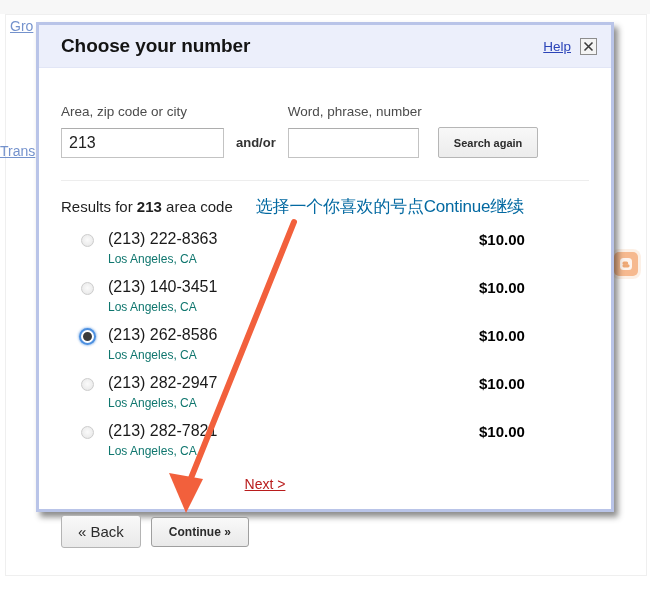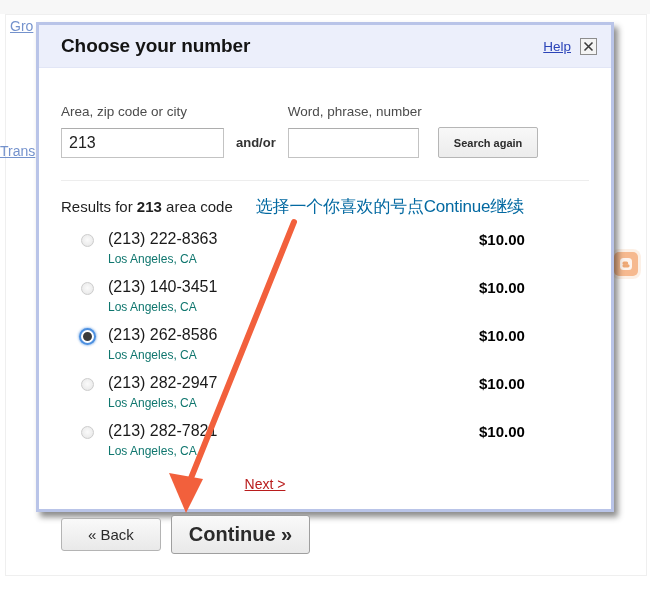--- a/index.html
+++ b/index.html
@@ -258,24 +258,24 @@
   .footer-button {
     font-family: "Liberation Sans", sans-serif;
     background: linear-gradient(to bottom, #f9f9f9 0%, #e9e9e9 100%);
     border: 1px solid #b4b4b4;
     border-radius: 3px;
     cursor: pointer;
     color: #2b2b2b;
   }
   #back-button {
     font-size: 15px;
-    padding: 7px 26px;
+    padding: 7px 16px;
   }
   #continue-button {
-    font-size: 20px;
+    font-size: 12px;
     font-weight: bold;
     padding: 7px 17px;
     margin-left: 10px;
     border-color: #9f9f9f;
   }
 
   
   #annotation-arrow {
     position: absolute;
     left: 0; top: 0;

